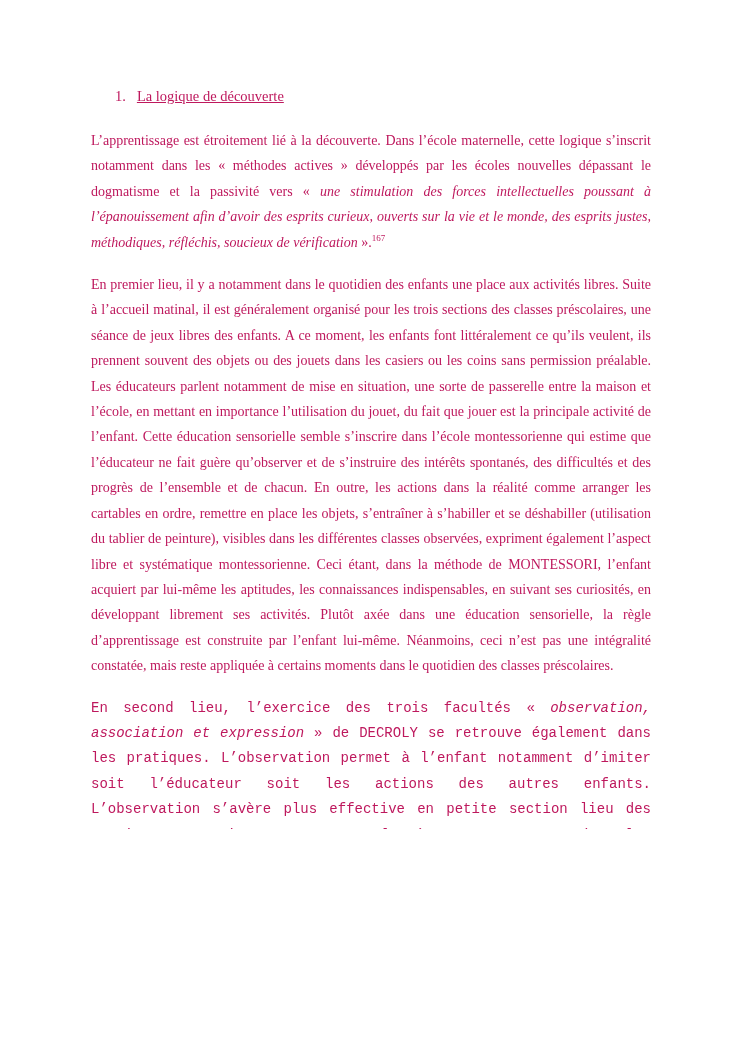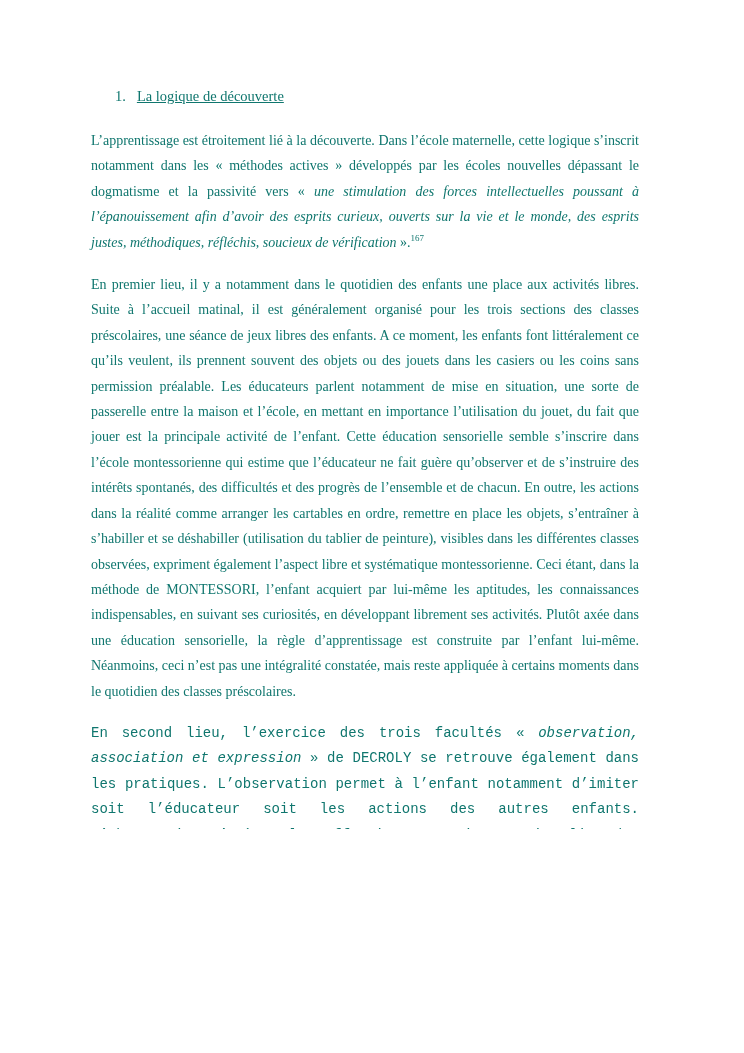--- a/index.html
+++ b/index.html
@@ -4,42 +4,42 @@
 <style>
   * { box-sizing: border-box; }
   html, body { margin: 0; padding: 0; background: #ffffff; }
 
   .page {
     position: relative;
     width: 744px;
     height: 829px;
     margin: 0 auto;
     background: #ffffff;
-    color: #0f766e;
+    color: #be185d;
     font-family: "Liberation Serif", "DejaVu Serif", serif;
     overflow: hidden;
   }
 
   .content {
     position: absolute;
     left: 91px;
     top: 86px;
     width: 564px;
   }
 
   .heading {
     margin: 0 0 22px 24px;
     font-size: 14.5px;
     line-height: 20px;
   }
   .heading .h-num { margin-right: 11px; }
   .heading .h-title { text-decoration: underline; }
 
   .para {
-    margin: 0 16px 17px 0;
+    margin: 0 4px 17px 0;
     font-size: 14px;
     line-height: 25.4px;
     text-align: justify;
     text-justify: inter-word;
   }
   .para:last-of-type { margin-bottom: 0; font-family: Liberation Mono, monospace; }
 
   .it { font-style: italic; }
 
   sup.fnref {

